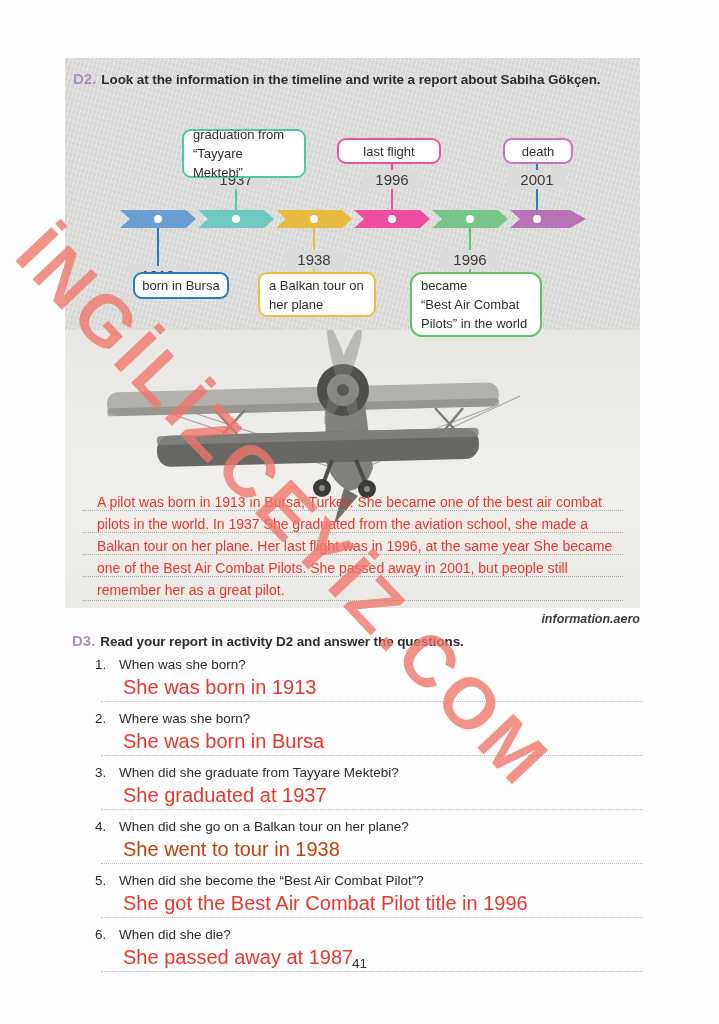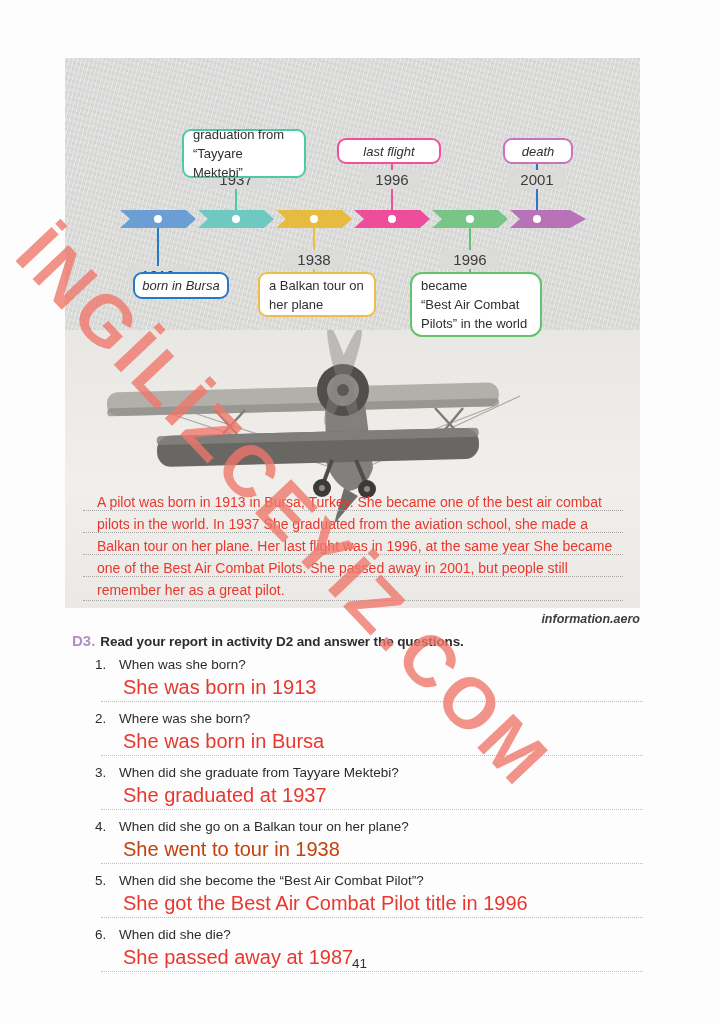--- a/index.html
+++ b/index.html
@@ -20,21 +20,21 @@
   .act-label{font-weight:bold;font-size:15px;margin-right:5px;}
   .act-title{font-weight:bold;color:#2d2d2d;letter-spacing:-.1px;}
 
   
   .tbox{
     position:absolute;background:#fff;border:2px solid #999;border-radius:9px;
     font-size:13px;line-height:19px;color:#2f2f2f;box-sizing:border-box;
     display:flex;align-items:center;z-index:4;
   }
   .tbox-label{white-space:pre-line;padding:3px 9px;width:100%;}
-  .tbox.centered .tbox-label{text-align:center;padding:1px 4px;font-style:italic;}
+  .tbox.centered .tbox-label{text-align:center;padding:1px 4px;}
   .vline{position:absolute;width:2px;z-index:1;}
   .ylabel{
     position:absolute;width:60px;height:19px;text-align:center;z-index:2;
     font-size:15px;color:#3c3c3c;background-color:#dbdbda;line-height:19px;
   }
   .seg{
     position:absolute;top:152px;width:76px;height:18px;z-index:3;
     clip-path:polygon(0 0,66px 0,76px 50%,66px 100%,0 100%,10px 50%);
   }
   .seg.last{clip-path:polygon(0 0,60px 0,76px 50%,60px 100%,0 100%,10px 50%);}
@@ -75,20 +75,23 @@
     opacity:.78;
   }
 </style>
 </head>
 <body>
 
 <div class="page">
 
   <div class="panel" style="background-color: rgb(219, 219, 218);">
 
+    <div class="act-head">
+      <span class="act-label" style="color: rgb(180, 143, 196);">D2.</span><span class="act-title">Look at the information in the timeline and write a report about Sabiha Gökçen.</span>
+    </div>
 
     <div class="tbox" style="left: 117px; top: 71px; width: 124px; height: 49px; border-color: rgb(78, 201, 168);">
       <div class="tbox-label">graduation from
 “Tayyare Mektebi”</div>
     </div>
     <div class="tbox centered" style="left: 272px; top: 80px; width: 104px; height: 26px; border-color: rgb(240, 80, 158);">
       <div class="tbox-label">last flight</div>
     </div>
     <div class="tbox centered" style="left: 438px; top: 80px; width: 70px; height: 26px; border-color: rgb(200, 115, 192);">
       <div class="tbox-label">death</div>

